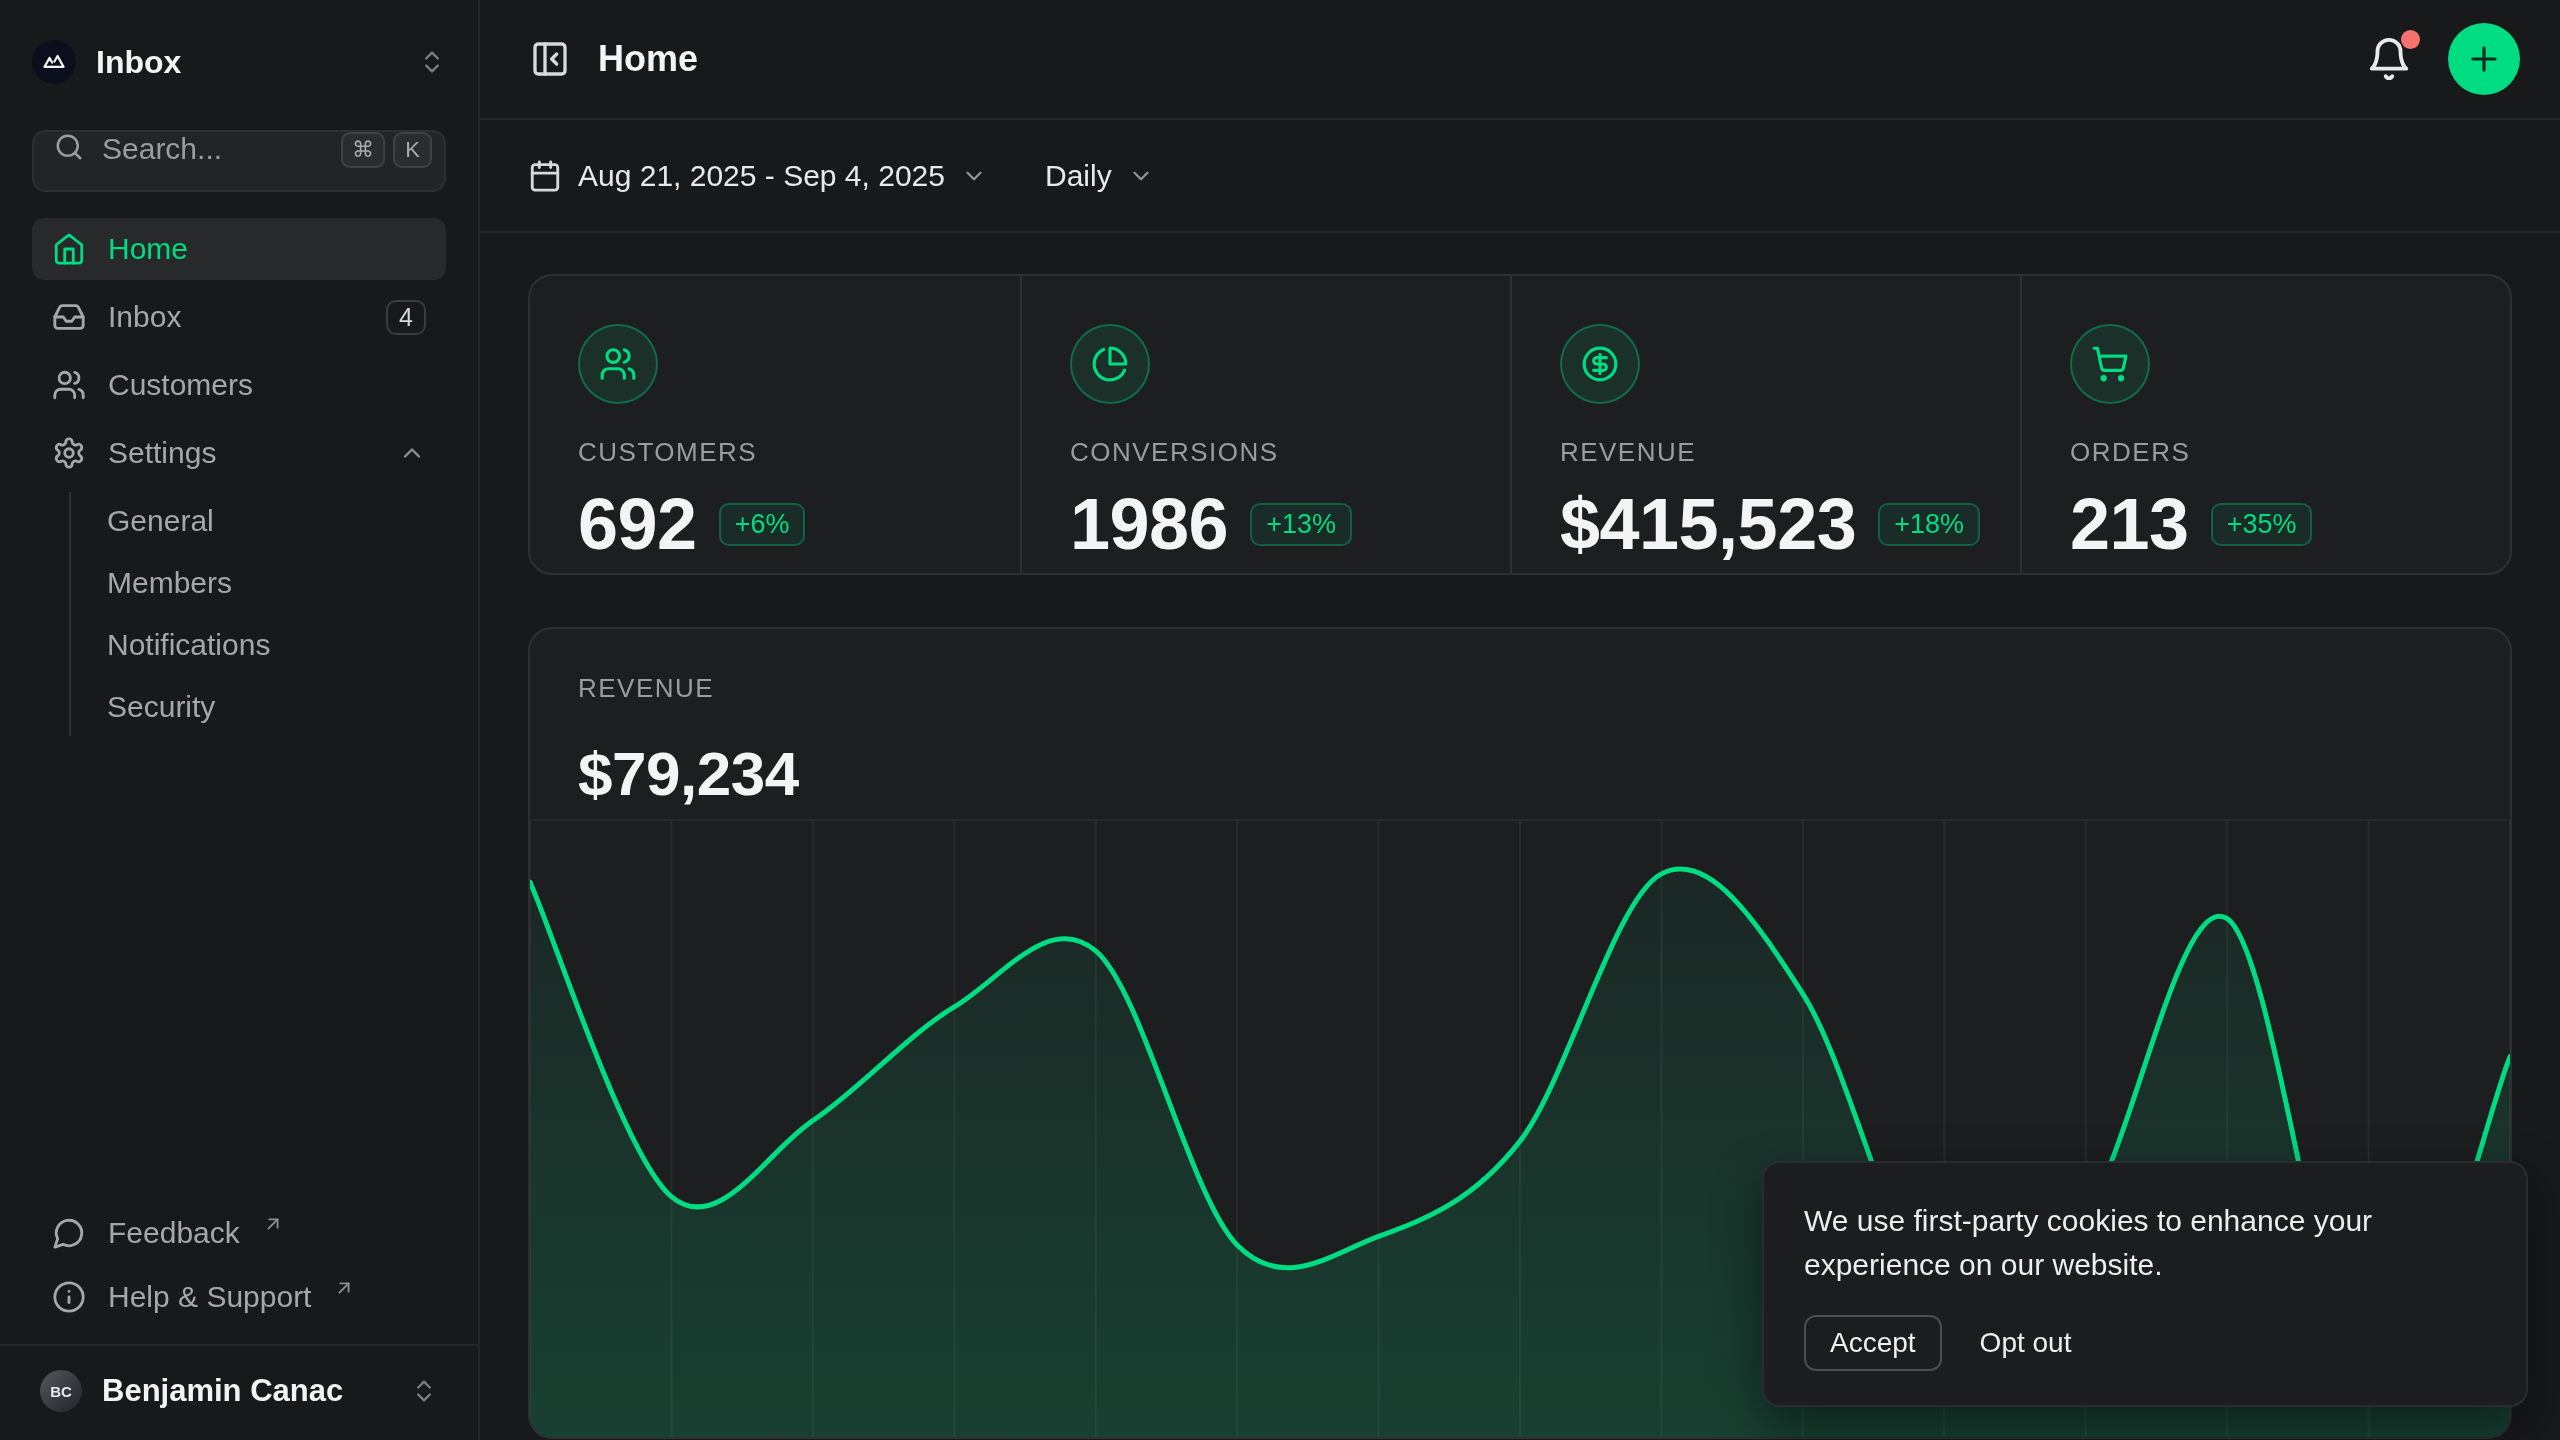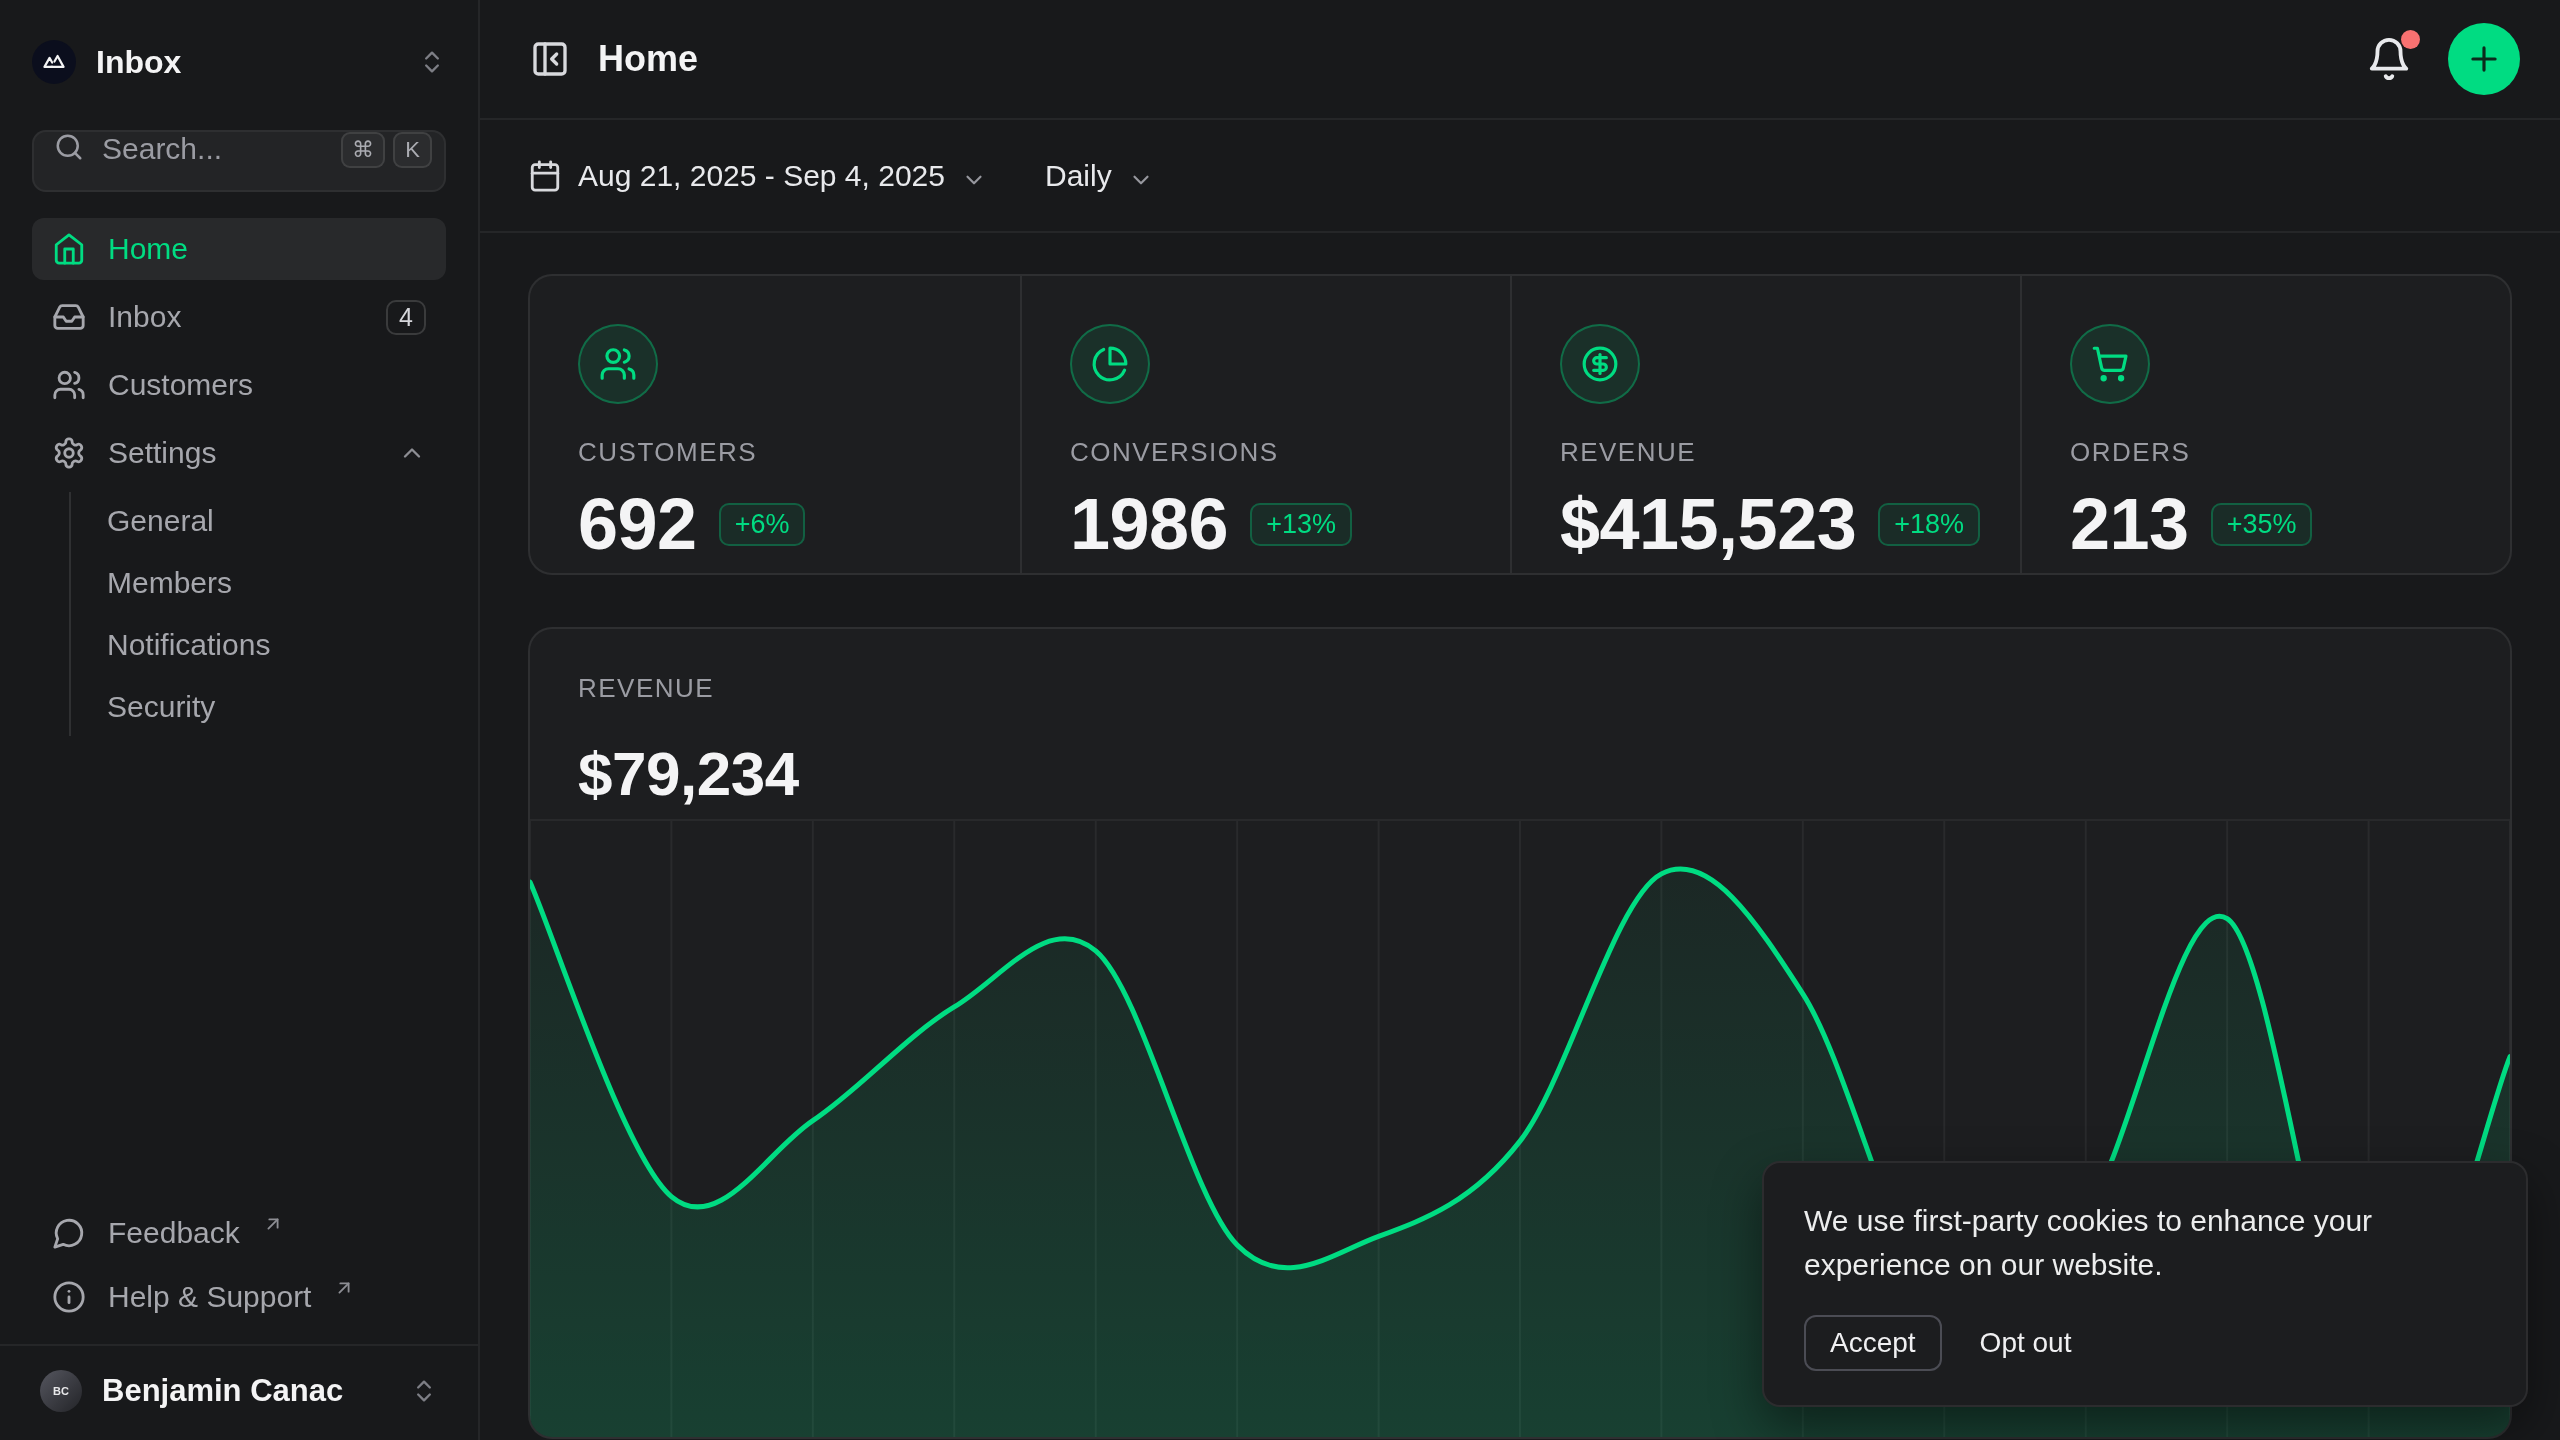--- a/index.html
+++ b/index.html
@@ -48,38 +48,38 @@
   .subnav{margin:2px 0 0 37px;border-left:2px solid rgba(255,255,255,0.10);display:flex;flex-direction:column;gap:4px}
   .subnav .nav-item{height:58px;padding:0 0 0 36px;border-radius:0 12px 12px 0}
   .sidebar-spacer{flex:1}
   .side-footer{display:flex;flex-direction:column;gap:6px;margin-bottom:18px}
   .side-footer .nav-item{height:58px}
   .ext-arrow{width:22px;height:22px;color:#8d8e94;transform:translateY(-9px);display:flex}
   .side-divider{height:2px;background:var(--border-soft);margin:0 -32px}
   .user-row{display:flex;align-items:center;gap:20px;margin-top:20px;padding:4px 8px;border-radius:12px;
     background:none;border:none;color:var(--text);cursor:pointer;width:100%}
   .avatar{width:42px;height:42px;border-radius:50%;background:linear-gradient(135deg,#55565f,#232428);
-    color:#e8e8ea;font-size:11px;font-weight:700;display:flex;align-items:center;justify-content:center;flex-shrink:0}
+    color:#e8e8ea;font-size:15px;font-weight:700;display:flex;align-items:center;justify-content:center;flex-shrink:0}
   .user-name{font-size:31px;font-weight:600}
 
   
   .main{flex:1;display:flex;flex-direction:column;height:100%;min-width:0}
   .topbar{height:120px;flex-shrink:0;border-bottom:2px solid var(--border-soft);
     display:flex;align-items:center;padding:0 40px 0 44px}
   .icon-btn{background:none;border:none;color:#d8d9dd;cursor:pointer;display:flex;align-items:center;
     justify-content:center;padding:6px;border-radius:10px}
   .page-title{font-size:36px;font-weight:700;margin-left:22px}
   .topbar-right{margin-left:auto;display:flex;align-items:center;gap:30px}
   .bell-wrap{position:relative}
   .notif-dot{position:absolute;top:0;right:-2px;width:19px;height:19px;border-radius:50%;background:var(--dot)}
   .fab{width:72px;height:72px;border-radius:50%;background:var(--accent);border:none;cursor:pointer;
     display:flex;align-items:center;justify-content:center;color:#0c2b1c}
   .toolbar{height:113px;flex-shrink:0;border-bottom:2px solid var(--border-soft);
     display:flex;align-items:center;gap:58px;padding:0 48px}
-  .tool-btn{display:flex;align-items:flex-end;gap:16px;background:none;border:none;cursor:pointer;
+  .tool-btn{display:flex;align-items:center;gap:16px;background:none;border:none;cursor:pointer;
     color:#e8e9ec;font-size:30px;font-weight:500}
   .tool-btn .ticon{display:flex;color:#d8d9dd}
   .tool-btn .chev{display:flex;color:#96979e}
 
   .content{flex:1;padding:41px 48px 0;overflow:hidden}
   .stats{display:grid;grid-template-columns:repeat(4,1fr);height:301px;
     border:2px solid var(--border);border-radius:24px;background:var(--panel)}
   .stat-cell{padding:48px 40px 0 48px;border-left:2px solid var(--border);cursor:pointer}
   .stat-cell:first-child{border-left:none}
   .stat-icon{width:80px;height:80px;border-radius:50%;background:rgba(0,220,130,0.10);

